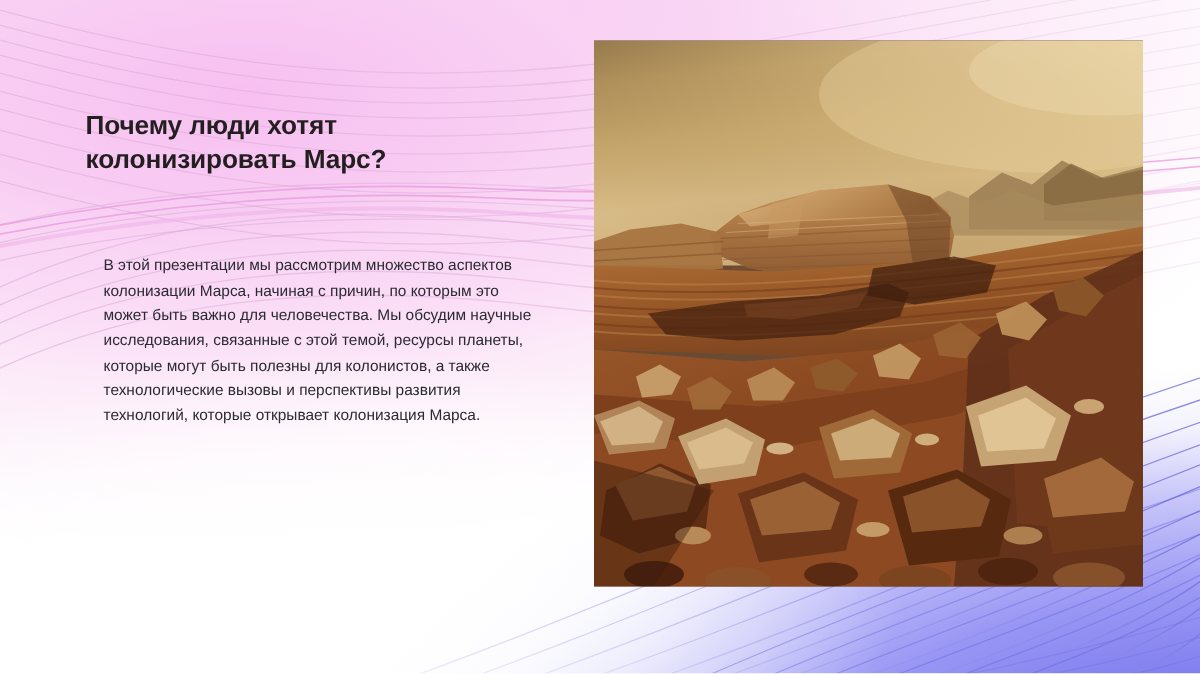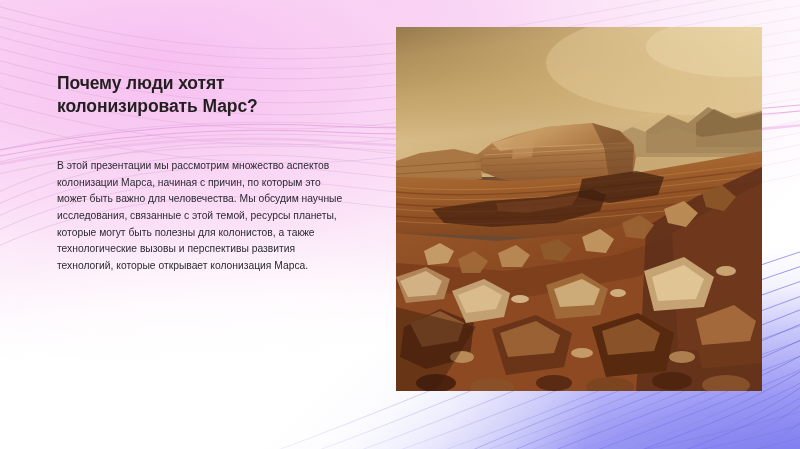--- a/index.html
+++ b/index.html
@@ -67,21 +67,21 @@
     margin: 0;
   }
   .slide-body {
     position: absolute;
     left: 57px;
     top: 158px;
     width: 290px;
     font-size: 10.3px;
     line-height: 1.62;
     color: #2b2a33;
-    margin: 0;
+    margin: 12px;
   }
 
   
   .photo-frame {
     position: absolute;
     left: 396px;
     top: 27px;
     width: 366px;
     height: 364px;
     overflow: hidden;

